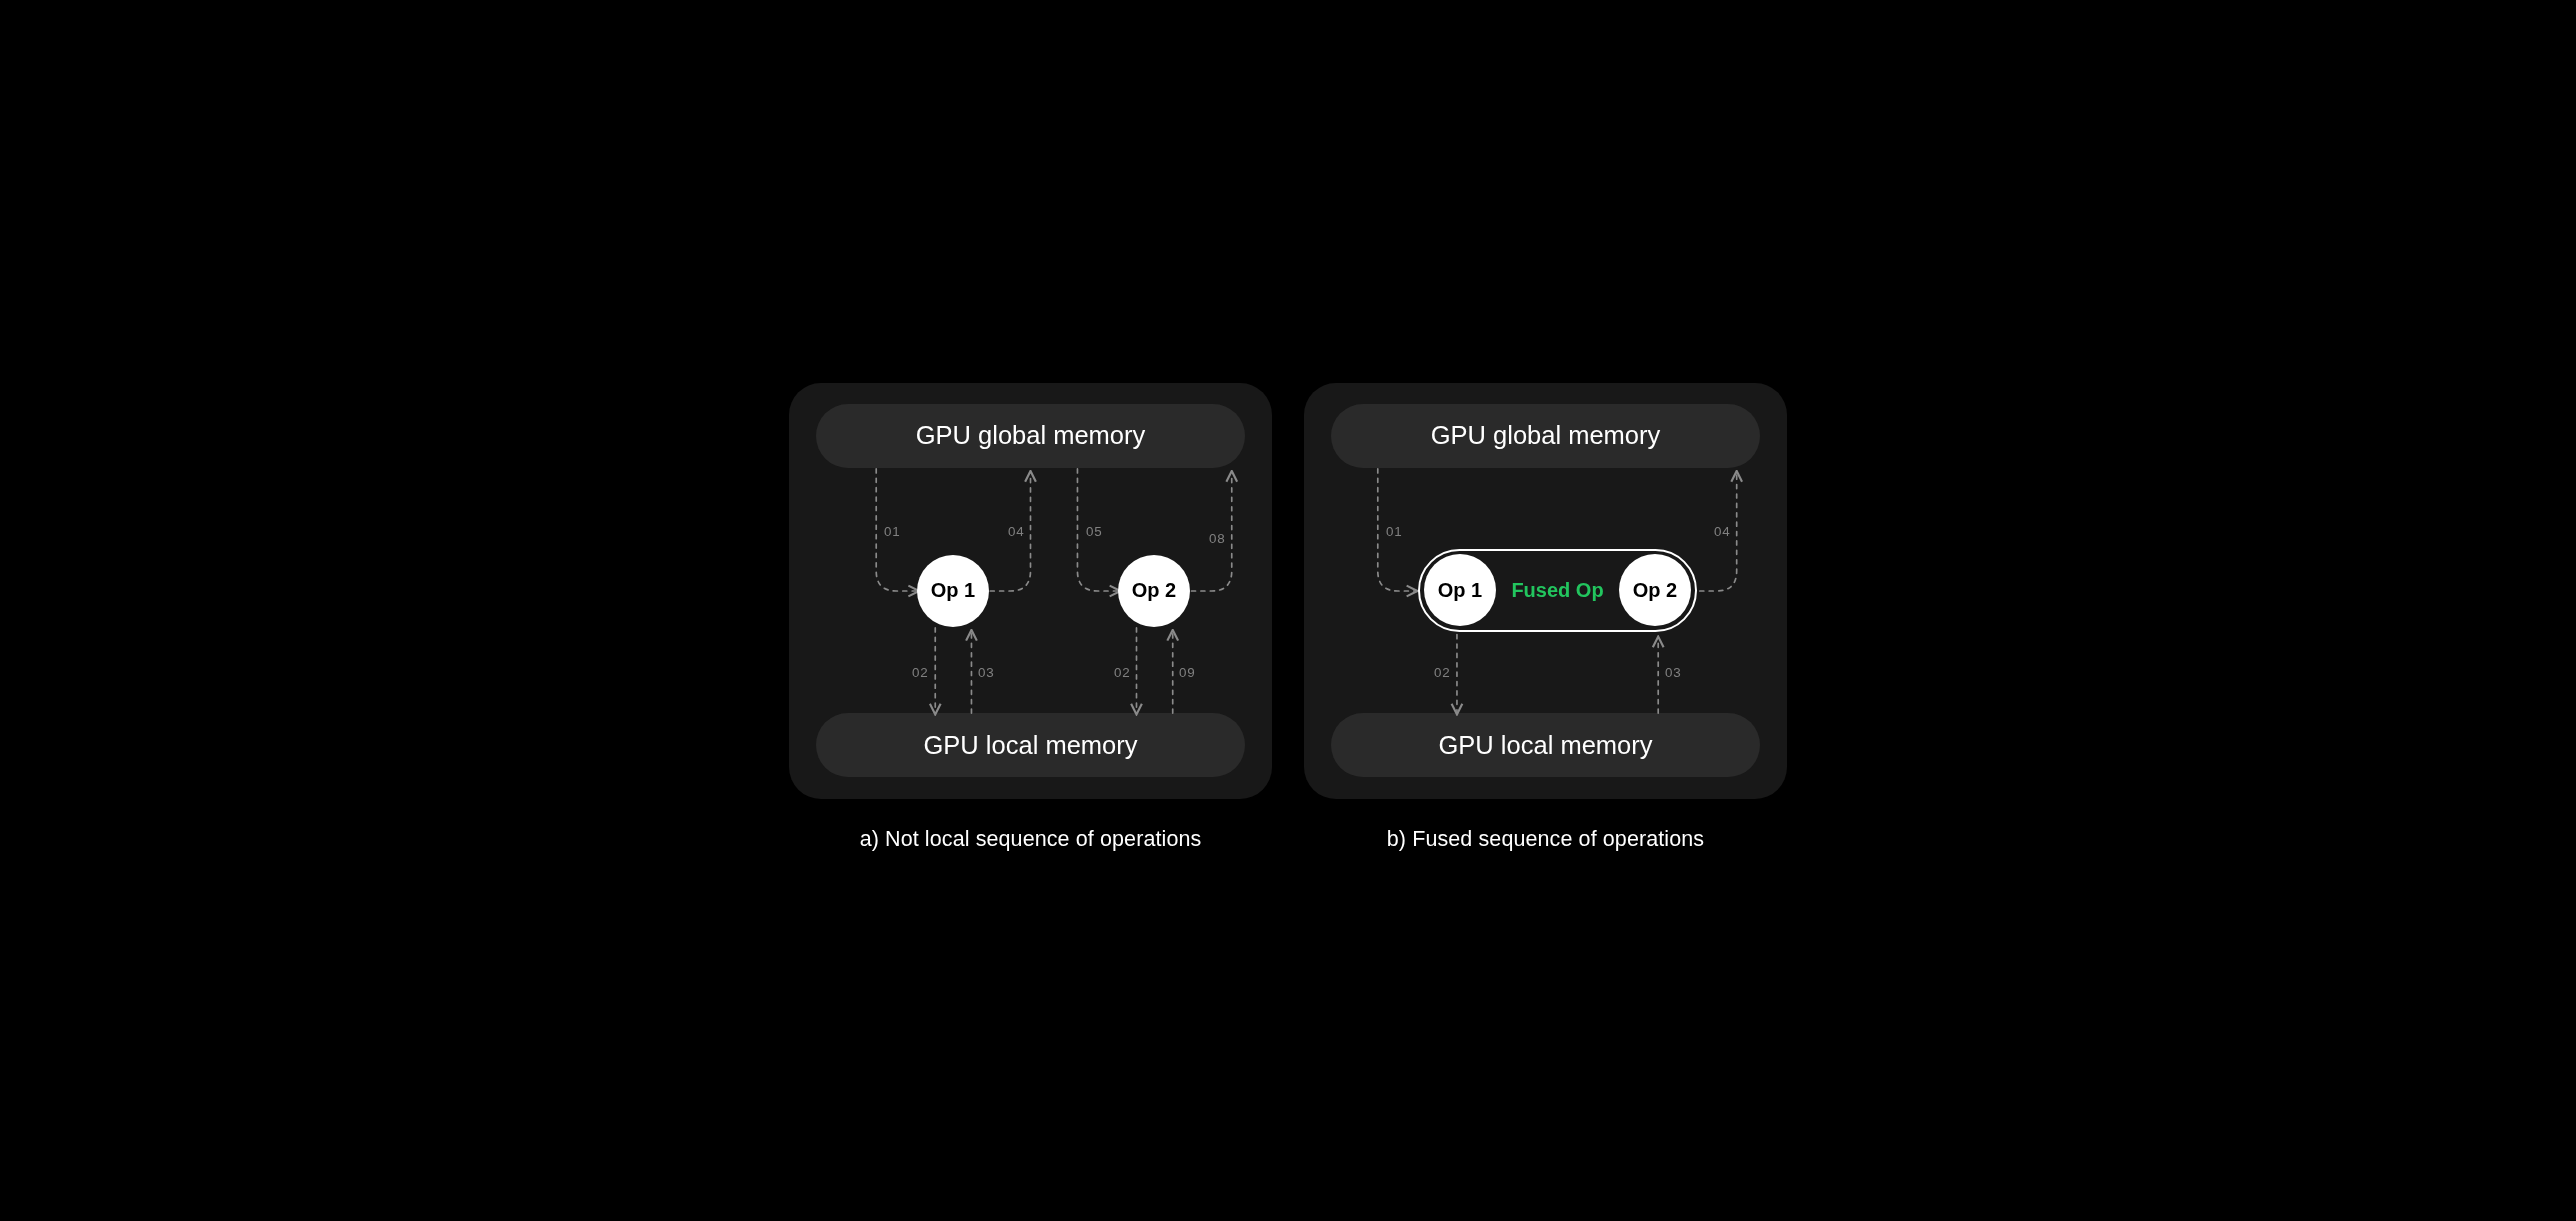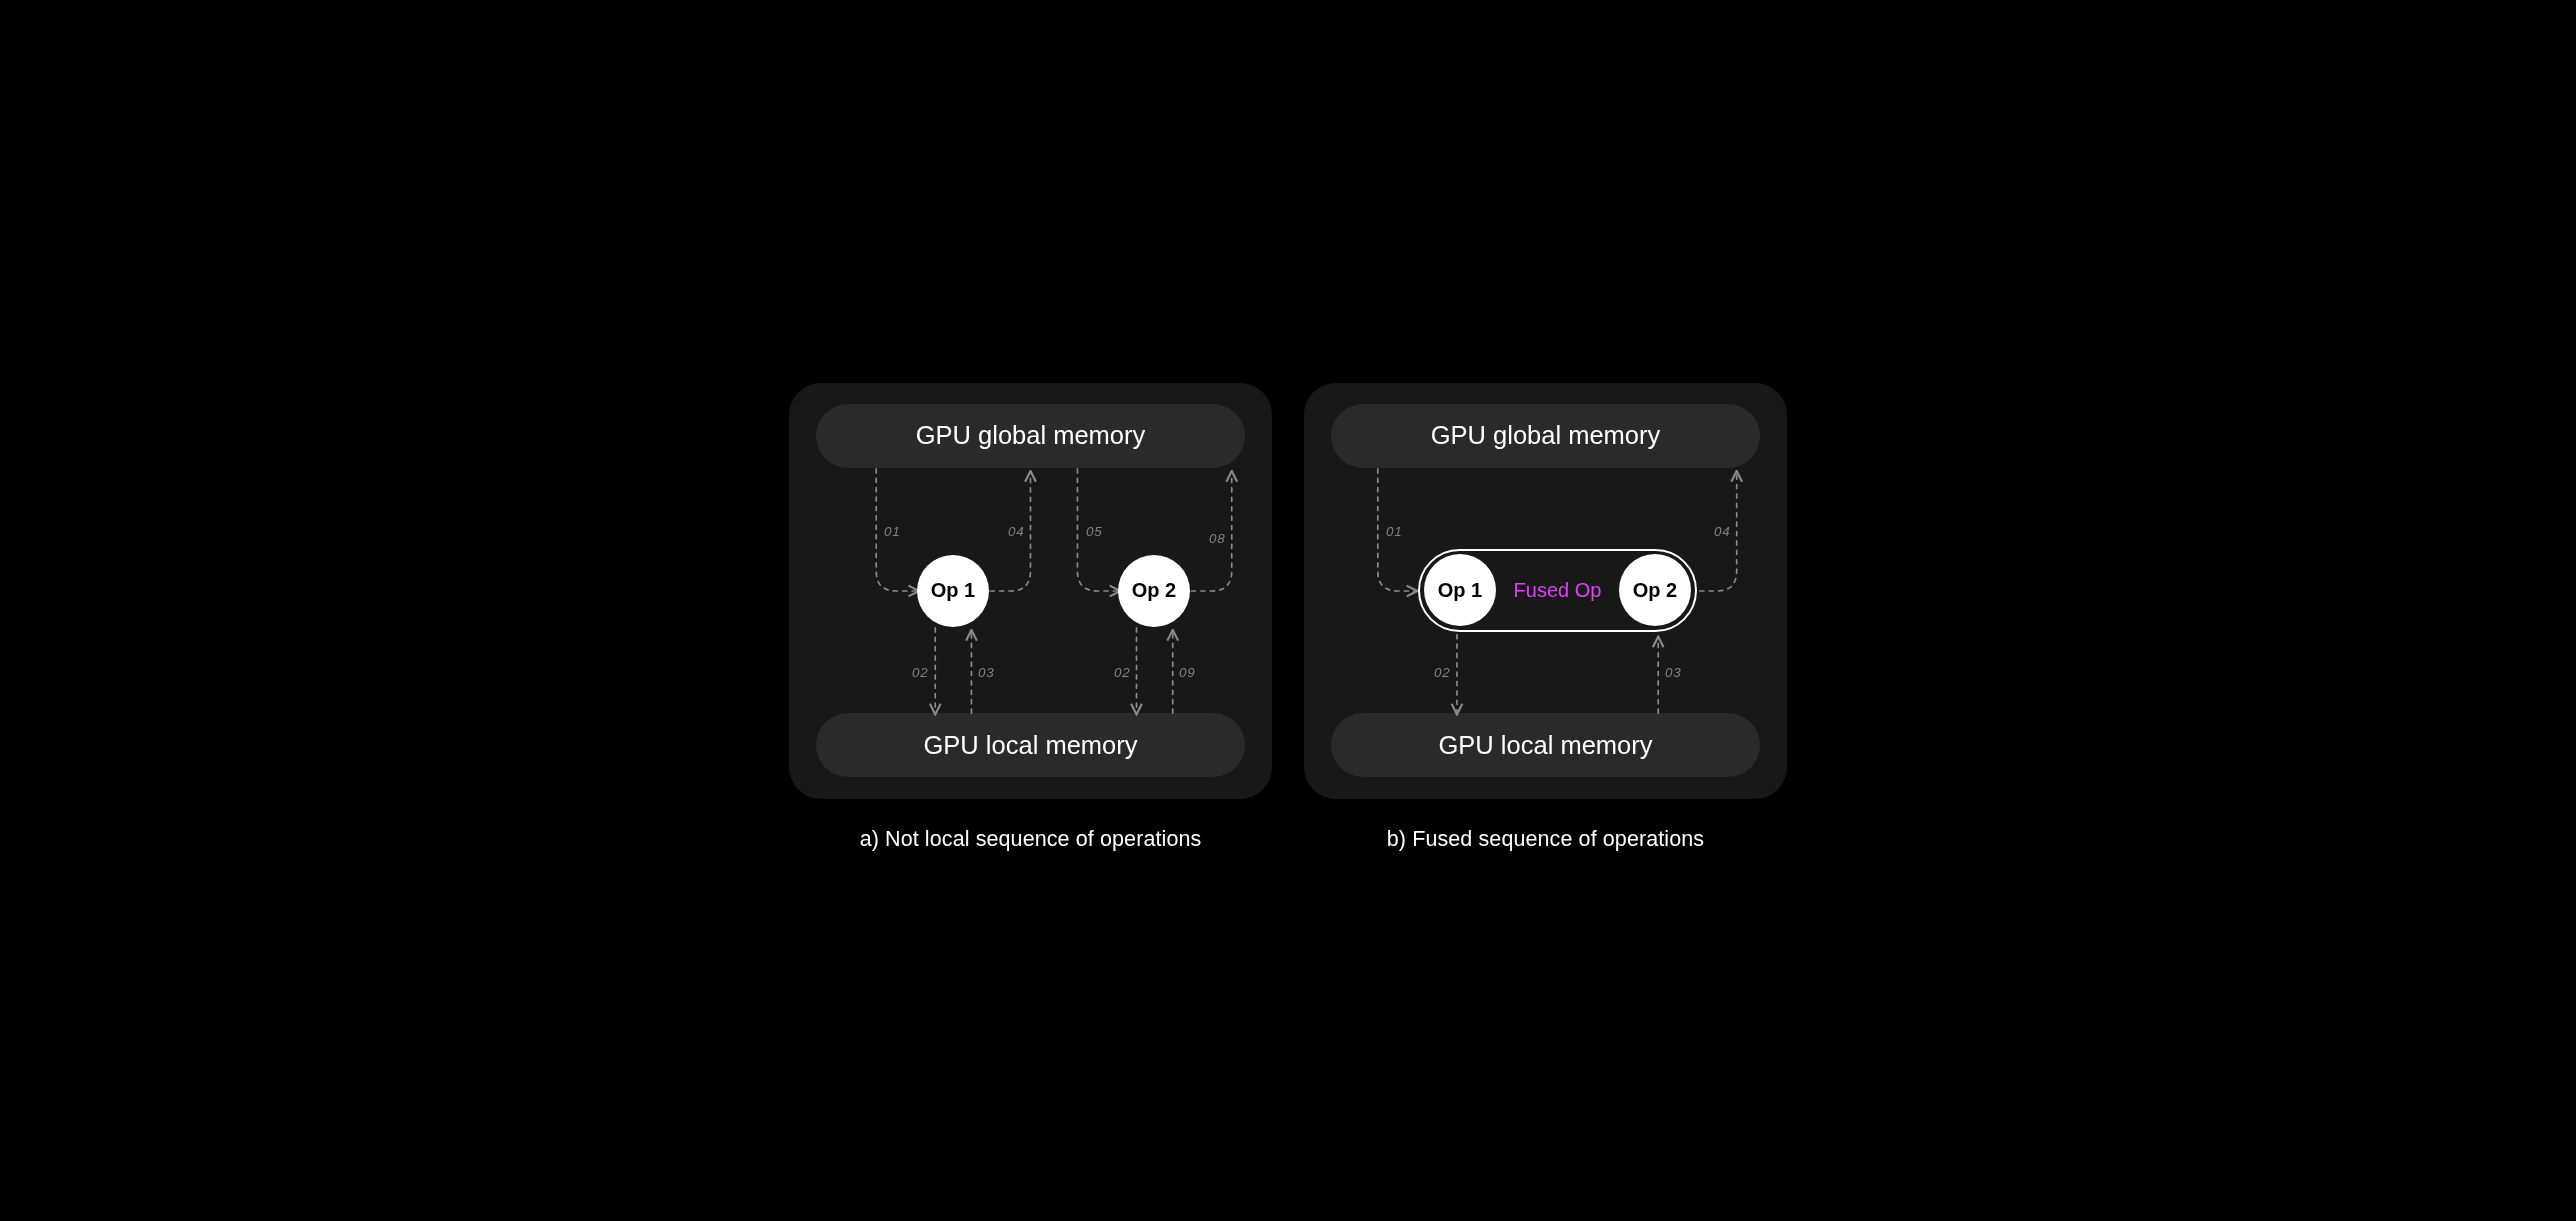--- a/index.html
+++ b/index.html
@@ -58,37 +58,36 @@
     color: #000;
     font-size: 20px;
     font-weight: 700;
   }
   .stepnum {
     position: absolute;
     font-size: 13.4px;
     color: #808080;
     font-weight: 400;
     letter-spacing: 0.7px;
-    font-style: italic;
   }
   .fused-pill {
     position: absolute;
     border: 2px solid #fff;
     border-radius: 670px;
     height: 83px;
     display: flex;
     align-items: center;
     justify-content: space-between;
     padding: 4px;
   }
   .fused-pill .opcircle { position: static; }
   .fused-label {
-    color: #d946ef;
+    color: #22c55e;
     font-size: 20px;
-    font-weight: 400;
+    font-weight: 700;
     padding: 0 14.8px;
   }
   svg.arrows {
     position: absolute;
     left: 0; top: 0;
     width: 100%; height: 100%;
     pointer-events: none;
   }
 </style>
 </head>

